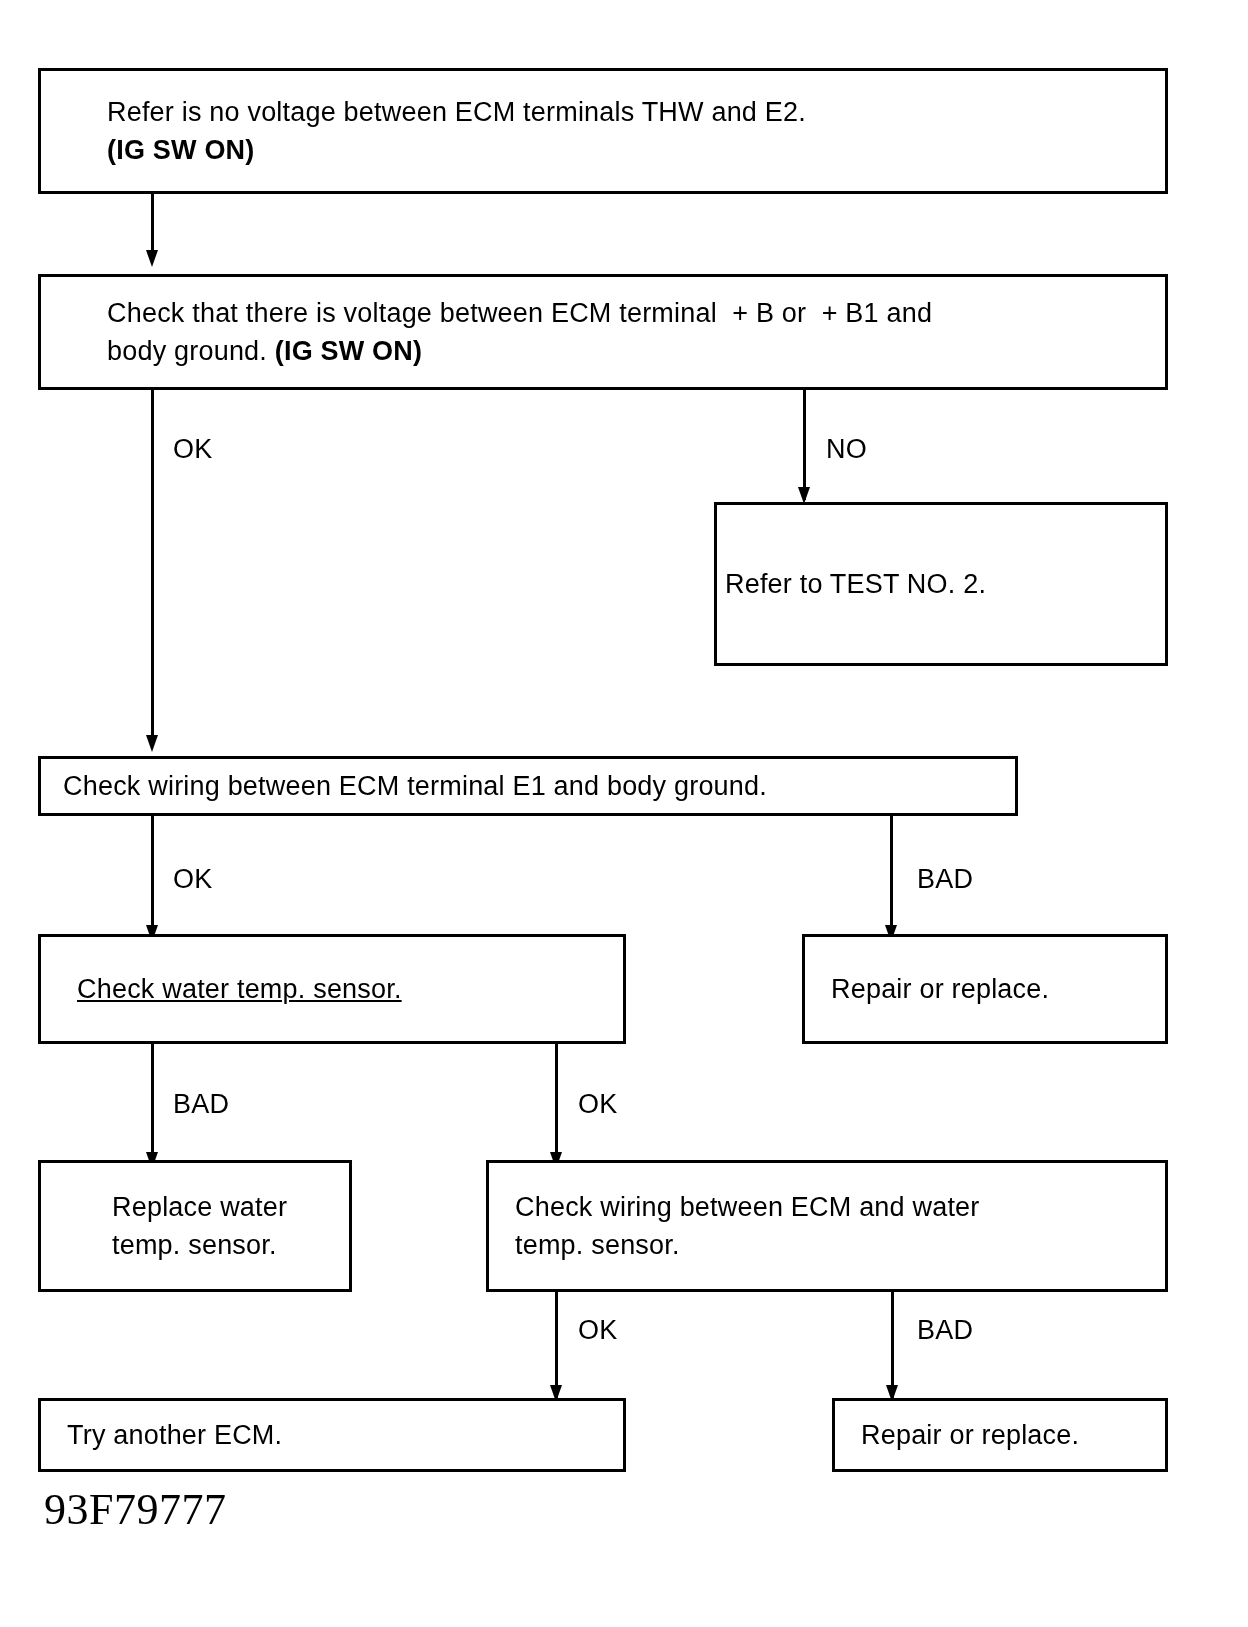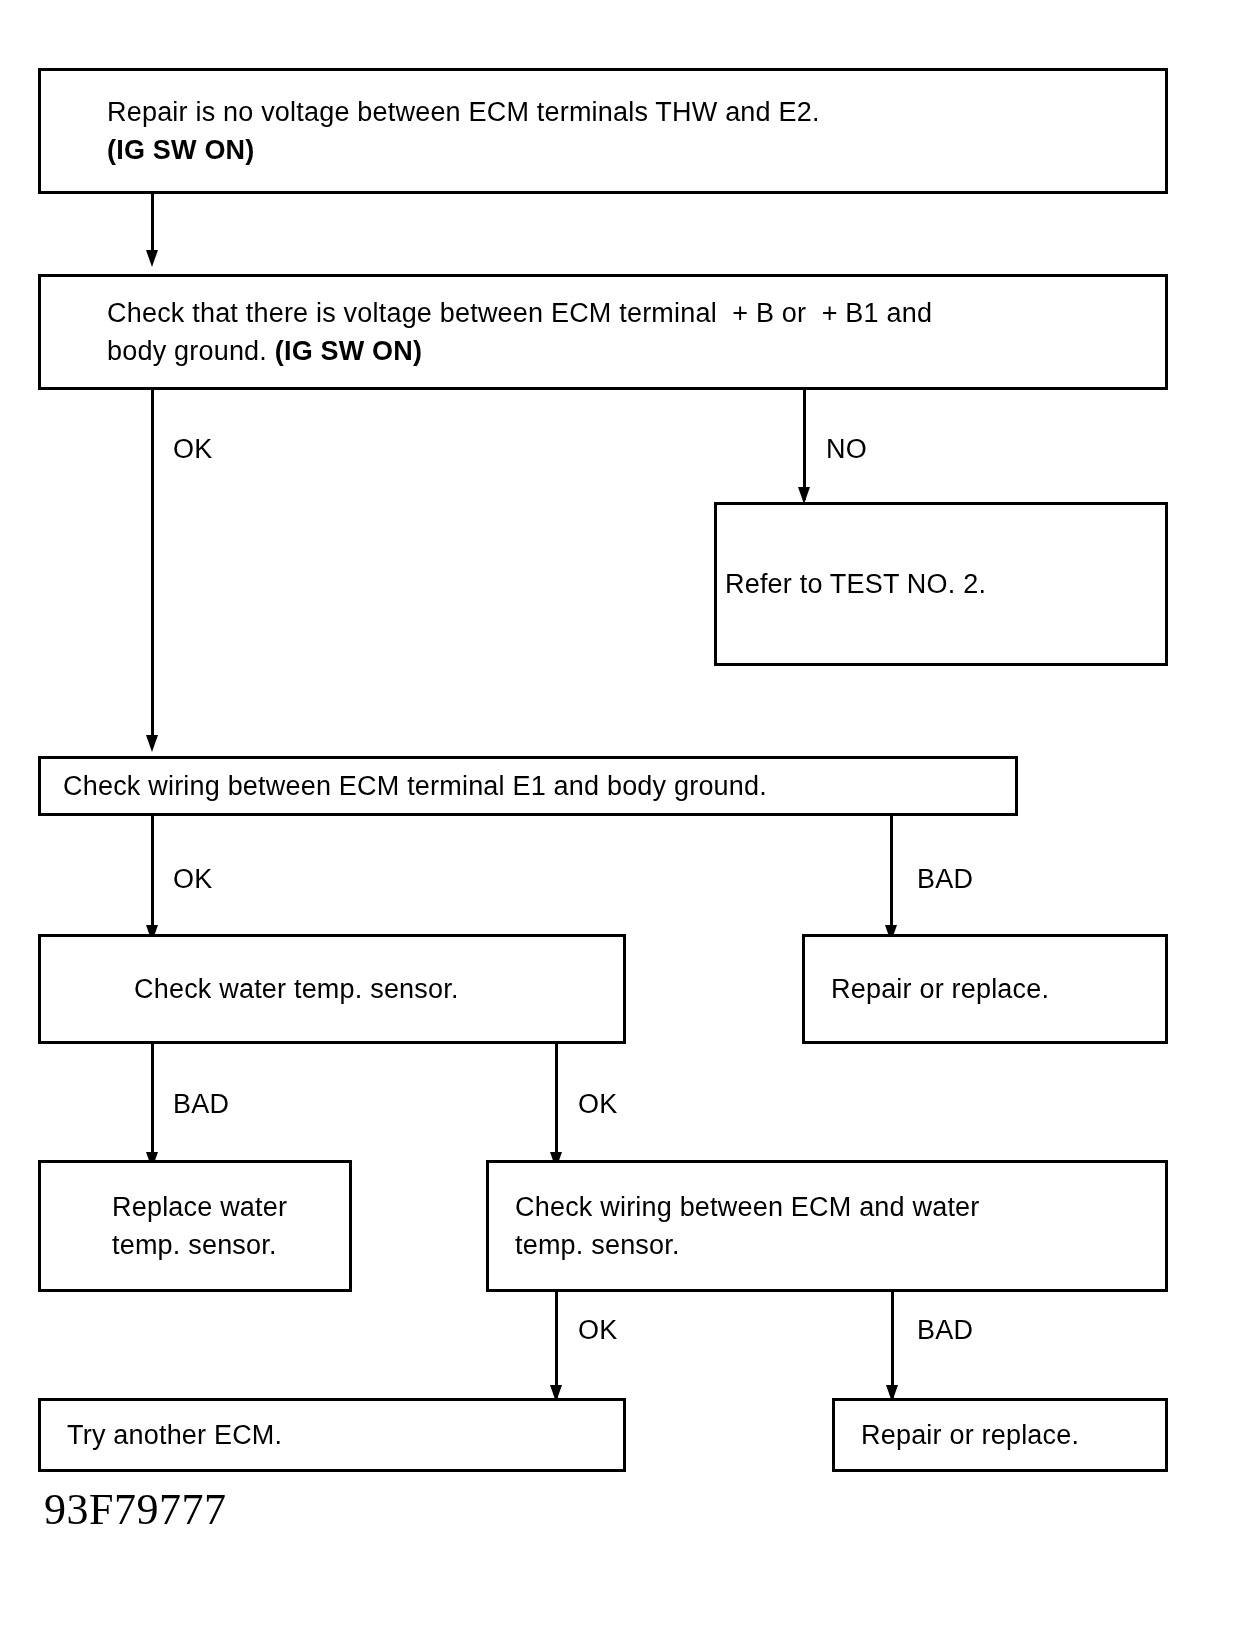--- a/index.html
+++ b/index.html
@@ -67,21 +67,21 @@
     letter-spacing: 0.5px;
     white-space: pre;
   }
 </style>
 </head>
 <body>
 
 <div id="page">
 
   <div class="node pad-lg" style="left:38px; top:68px; width:1130px; height:126px;">
-    <span class="line">Repair is no voltage between ECM terminals THW and E2.</span>
+    <span class="line">Refer is no voltage between ECM terminals THW and E2.</span>
     <span class="line bold">(IG SW ON)</span>
   </div>
 
   <div class="vline" style="left:151px; top:194px; height:62px;"></div>
   <div class="arrowhead" style="left:146px; top:250px;"></div>
 
   <div class="node pad-lg" style="left:38px; top:274px; width:1130px; height:116px;">
     <span class="line">Check that there is voltage between ECM terminal  + B or  + B1 and</span>
     <span class="line"><span>body ground. </span><span class="bold">(IG SW ON)</span></span>
   </div>
@@ -104,21 +104,21 @@
 
   <div class="vline" style="left:151px; top:816px; height:118px;"></div>
   <div class="arrowhead" style="left:146px; top:925px;"></div>
   <div class="edge-label" style="left:173px; top:866px;">OK</div>
 
   <div class="vline" style="left:890px; top:816px; height:118px;"></div>
   <div class="arrowhead" style="left:885px; top:925px;"></div>
   <div class="edge-label" style="left:917px; top:866px;">BAD</div>
 
   <div class="node" style="left:38px; top:934px; width:588px; height:110px;">
-    <span class="line" style="padding-left:93px;">Check water temp. sensor.</span>
+    <span class="line" style="padding-left:36px;text-decoration:underline;">Check water temp. sensor.</span>
   </div>
 
   <div class="node" style="left:802px; top:934px; width:366px; height:110px;">
     <span class="line" style="padding-left:26px;">Repair or replace.</span>
   </div>
 
   <div class="vline" style="left:151px; top:1044px; height:118px;"></div>
   <div class="arrowhead" style="left:146px; top:1152px;"></div>
   <div class="edge-label" style="left:173px; top:1091px;">BAD</div>
 

